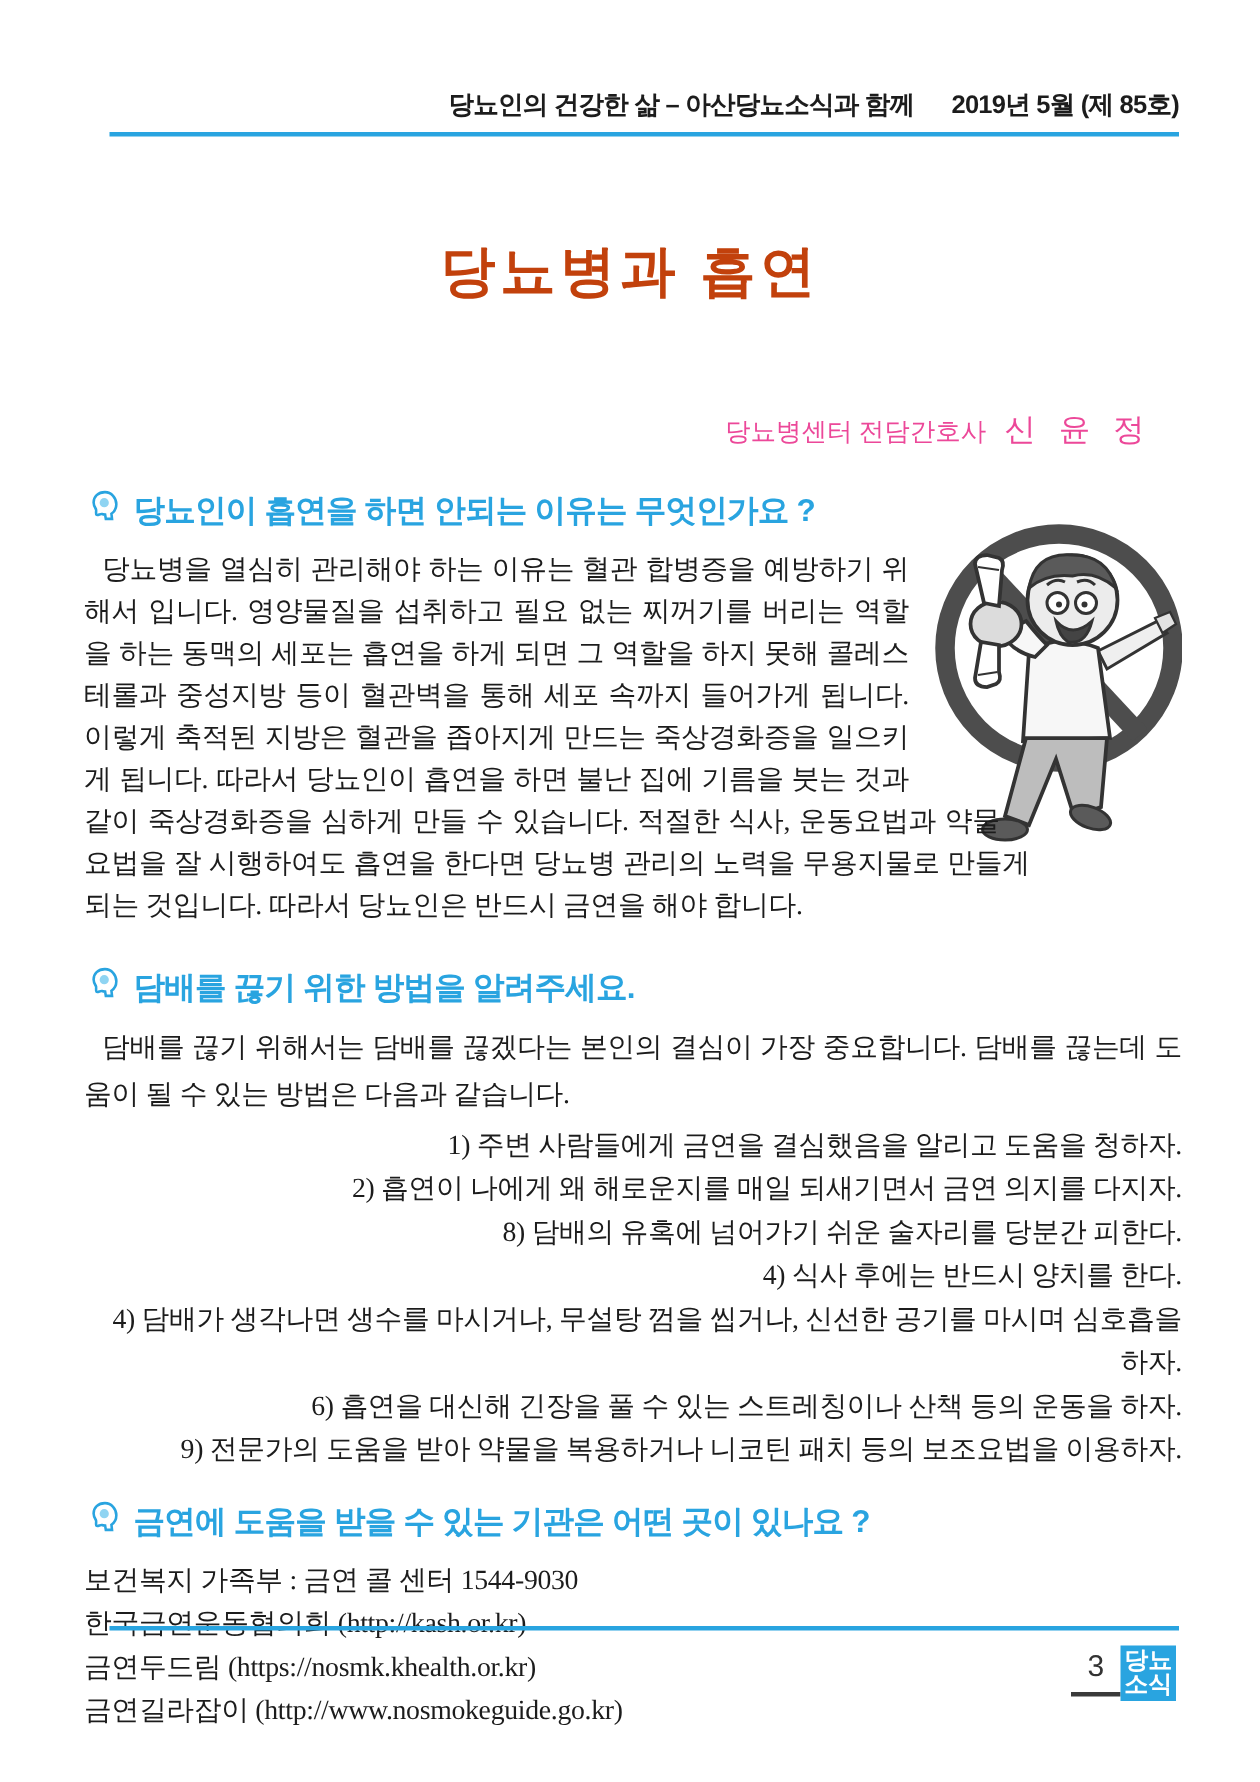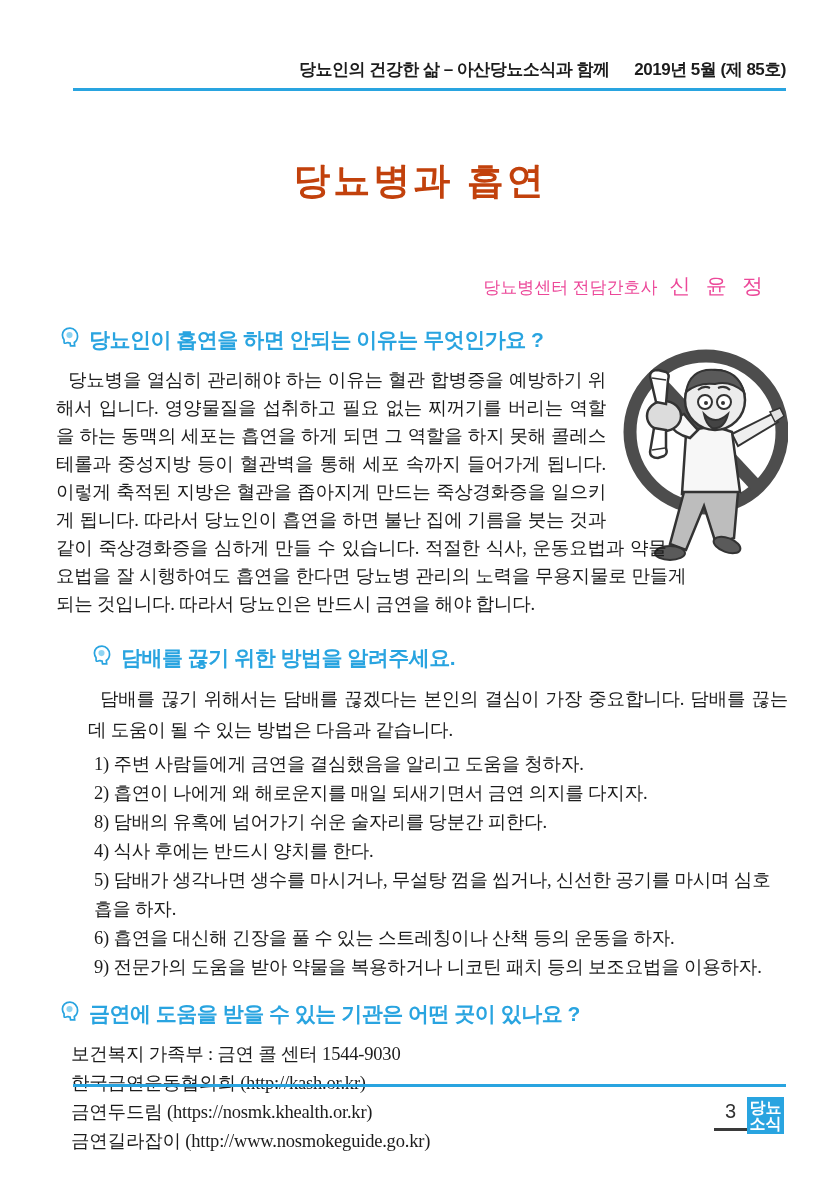--- a/index.html
+++ b/index.html
@@ -40,26 +40,26 @@
     font-family:"Liberation Sans", sans-serif; font-weight:bold;
     font-size:21px; color:#29a4e0; letter-spacing:-0.5px;
     margin:0 0 12px 2px;
   }
   .sec-heading svg { flex:0 0 auto; }
 
   .para {
     margin:0; font-size:18.5px; line-height:28px; text-align:justify;
     text-indent:12px; letter-spacing:-0.2px;
   }
-  .sec2 { margin-top:26px;margin-left:32px; }
+  .sec2 { margin-top:26px; }
   .sec2 .para { line-height:31px; }
   .tip-list { margin:4px 0 0 6px; }
-  .tip-item { font-size:18.5px; line-height:29px; letter-spacing:-0.2px; }
+  .tip-item { font-size:18.5px; line-height:29px; letter-spacing:-0.2px;text-align:right; }
   .sec3 { margin-top:18px; }
-  .org-list { margin:2px 0 0 15px; }
+  .org-list { margin:2px 0 0 0; }
   .org-item { font-size:18.5px; line-height:29px; letter-spacing:-0.2px; }
 
   
   .figure {
     float:right; width:168px; height:248px; margin:4px 0 4px 14px;
     shape-outside: polygon(0% 0%, 100% 0%, 100% 100%, 52% 100%, 30% 78%, 0% 72%);
   }
 
   
   .footer-rule {
@@ -151,21 +151,21 @@
           <circle cx="12" cy="9.5" r="3.2" fill="#8fd4f2"></circle>
         </svg>
         <span>담배를 끊기 위한 방법을 알려주세요.</span>
       </div>
       <p class="para">담배를 끊기 위해서는 담배를 끊겠다는 본인의 결심이 가장 중요합니다. 담배를 끊는데 도움이 될 수 있는 방법은 다음과 같습니다.</p>
       <div class="tip-list">
         <div class="tip-item">1) 주변 사람들에게 금연을 결심했음을 알리고 도움을 청하자.</div>
         <div class="tip-item">2) 흡연이 나에게 왜 해로운지를 매일 되새기면서 금연 의지를 다지자.</div>
         <div class="tip-item">8) 담배의 유혹에 넘어가기 쉬운 술자리를 당분간 피한다.</div>
         <div class="tip-item">4) 식사 후에는 반드시 양치를 한다.</div>
-        <div class="tip-item">5) 담배가 생각나면 생수를 마시거나, 무설탕 껌을 씹거나, 신선한 공기를 마시며 심호흡을 하자.</div>
+        <div class="tip-item">4) 담배가 생각나면 생수를 마시거나, 무설탕 껌을 씹거나, 신선한 공기를 마시며 심호흡을 하자.</div>
         <div class="tip-item">6) 흡연을 대신해 긴장을 풀 수 있는 스트레칭이나 산책 등의 운동을 하자.</div>
         <div class="tip-item">9) 전문가의 도움을 받아 약물을 복용하거나 니코틴 패치 등의 보조요법을 이용하자.</div>
       </div>
     </div>
 
     <div class="sec3">
       <div class="sec-heading">
         <svg width="23" height="23" viewBox="0 0 24 24">
           <path d="M12.5 2.2 C7.6 2.2 4.6 5.4 4.6 9.4 c0 2 .8 3.5 1.6 4.6 .5 .7 -.3 3.3 .4 3.9 .7 .6 2.9 -.8 3.7 -.5 .8 .3 1.5 .4 2.3 .4 l.5 3 h4.3 l-.4 -3.6 c2.1 -1.4 3.4 -3.8 3.4 -6.6 0 -4.4 -3.4 -8.4 -7.9 -8.4 z" fill="none" stroke="#29a4e0" stroke-width="1.8"></path>
           <circle cx="12" cy="9.5" r="3.2" fill="#8fd4f2"></circle>

